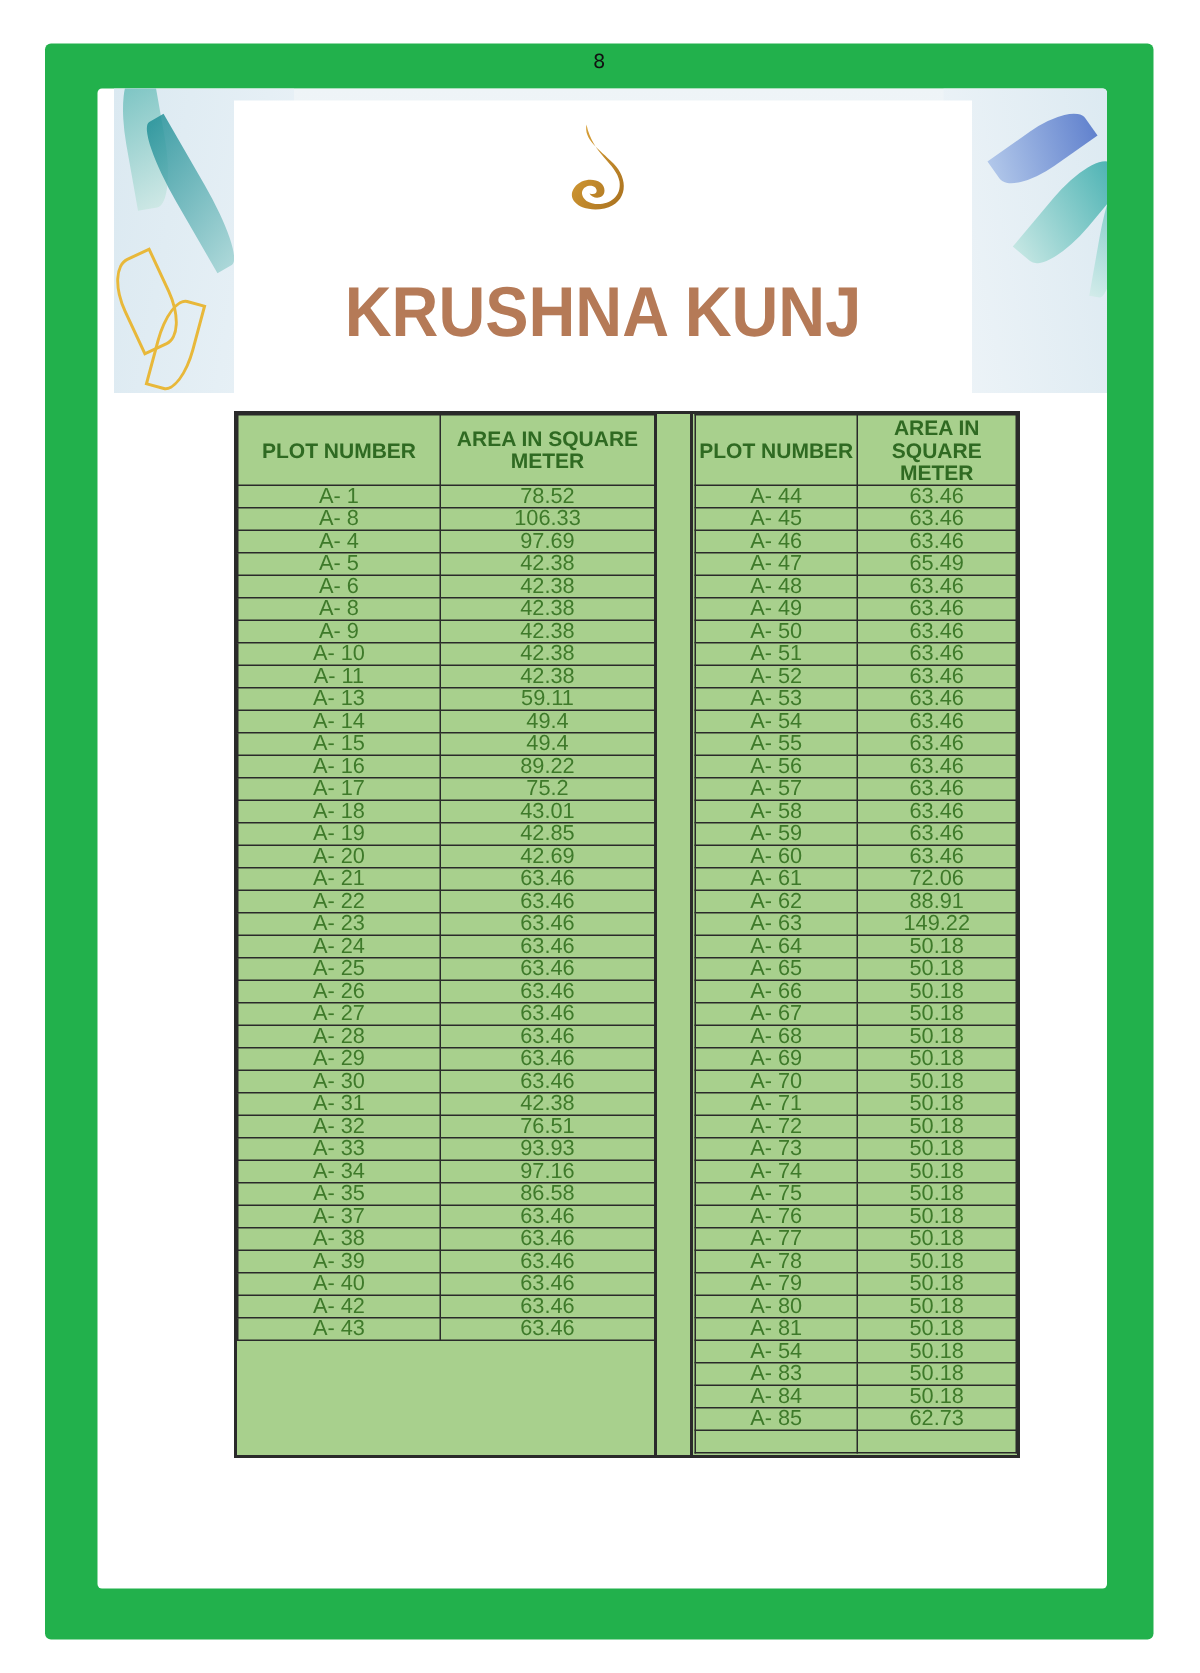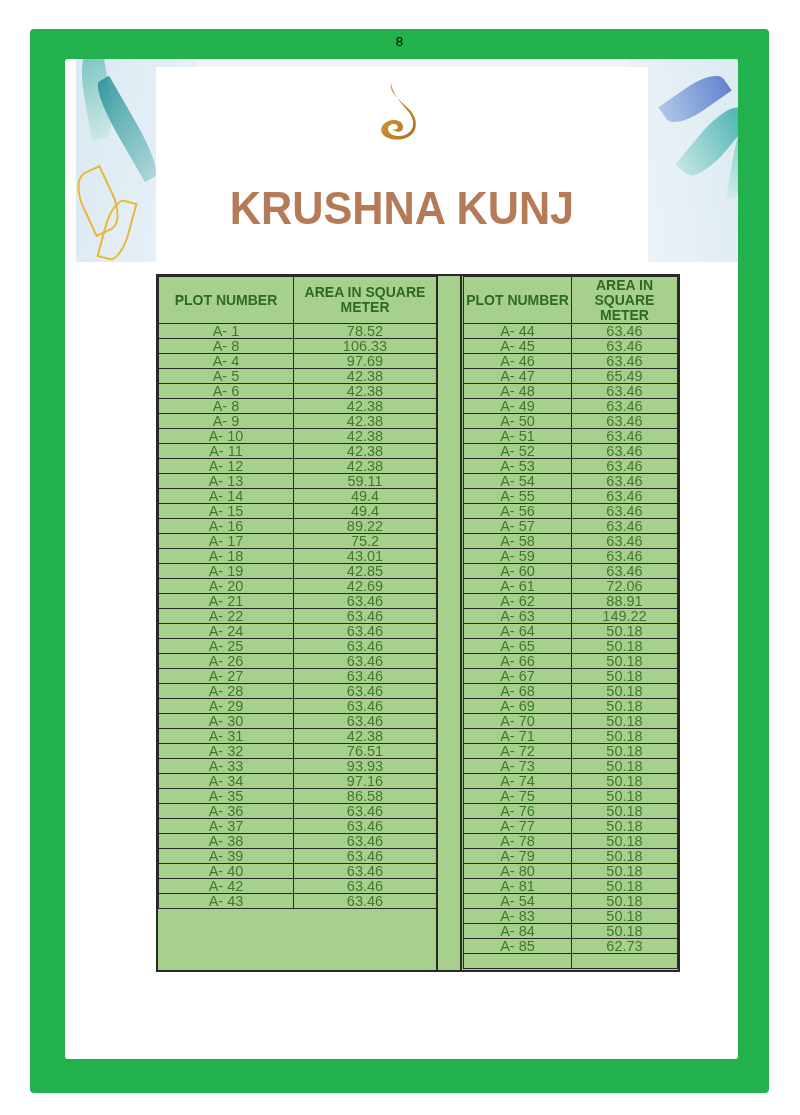--- a/index.html
+++ b/index.html
@@ -101,24 +101,20 @@
         </tr>
         <tr>
           <td class="c1">A- 10</td>
           <td class="c2">42.38</td>
         </tr>
         <tr>
           <td class="c1">A- 11</td>
           <td class="c2">42.38</td>
         </tr>
         <tr>
-          <td class="c1">A- 12</td>
-          <td class="c2">42.38</td>
-        </tr>
-        <tr>
           <td class="c1">A- 13</td>
           <td class="c2">59.11</td>
         </tr>
         <tr>
           <td class="c1">A- 14</td>
           <td class="c2">49.4</td>
         </tr>
         <tr>
           <td class="c1">A- 15</td>
           <td class="c2">49.4</td>
@@ -145,20 +141,24 @@
         </tr>
         <tr>
           <td class="c1">A- 21</td>
           <td class="c2">63.46</td>
         </tr>
         <tr>
           <td class="c1">A- 22</td>
           <td class="c2">63.46</td>
         </tr>
         <tr>
+          <td class="c1">A- 23</td>
+          <td class="c2">63.46</td>
+        </tr>
+        <tr>
           <td class="c1">A- 24</td>
           <td class="c2">63.46</td>
         </tr>
         <tr>
           <td class="c1">A- 25</td>
           <td class="c2">63.46</td>
         </tr>
         <tr>
           <td class="c1">A- 26</td>
           <td class="c2">63.46</td>
@@ -191,24 +191,20 @@
           <td class="c1">A- 33</td>
           <td class="c2">93.93</td>
         </tr>
         <tr>
           <td class="c1">A- 34</td>
           <td class="c2">97.16</td>
         </tr>
         <tr>
           <td class="c1">A- 35</td>
           <td class="c2">86.58</td>
-        </tr>
-        <tr>
-          <td class="c1">A- 36</td>
-          <td class="c2">63.46</td>
         </tr>
         <tr>
           <td class="c1">A- 37</td>
           <td class="c2">63.46</td>
         </tr>
         <tr>
           <td class="c1">A- 38</td>
           <td class="c2">63.46</td>
         </tr>
         <tr>

